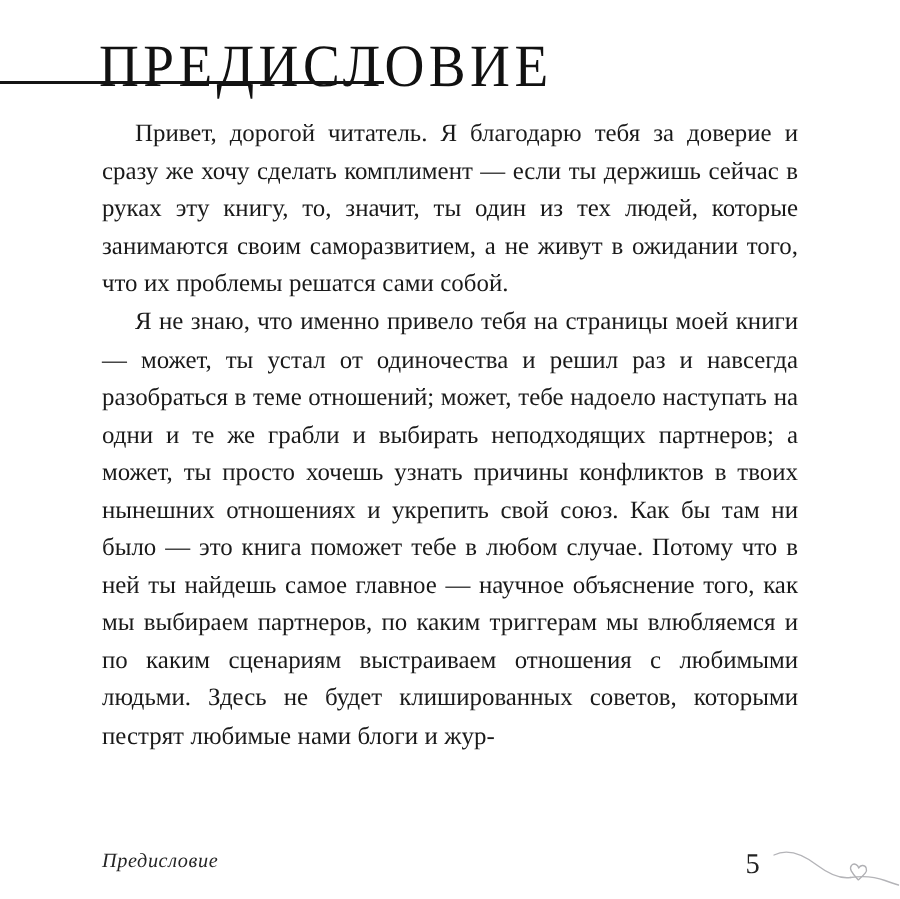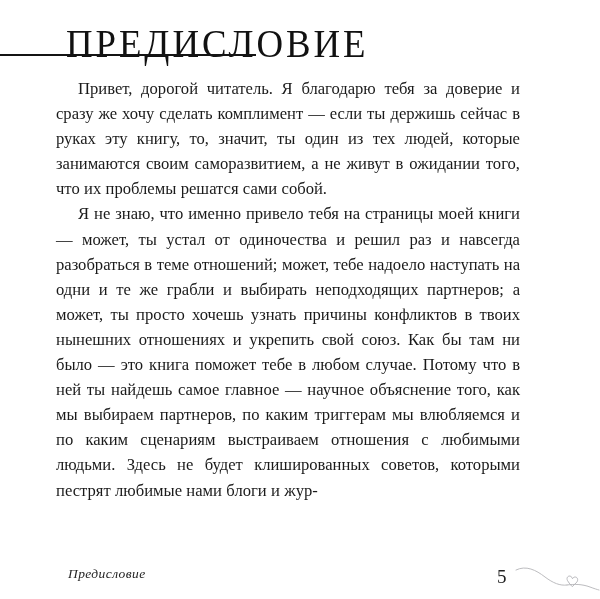--- a/index.html
+++ b/index.html
@@ -39,21 +39,21 @@
     left: 0;
     top: 54px;
     width: 256px;
     height: 2px;
     background: #141414;
   }
 
   
   .textblock {
     position: absolute;
-    left: 56px;
+    left: 68px;
     top: 76px;
     width: 464px;
   }
   .para {
     margin: 0;
     text-align: justify;
     text-justify: inter-word;
     font-size: 16.6px;
     line-height: 25.1px;
     text-indent: 22px;

